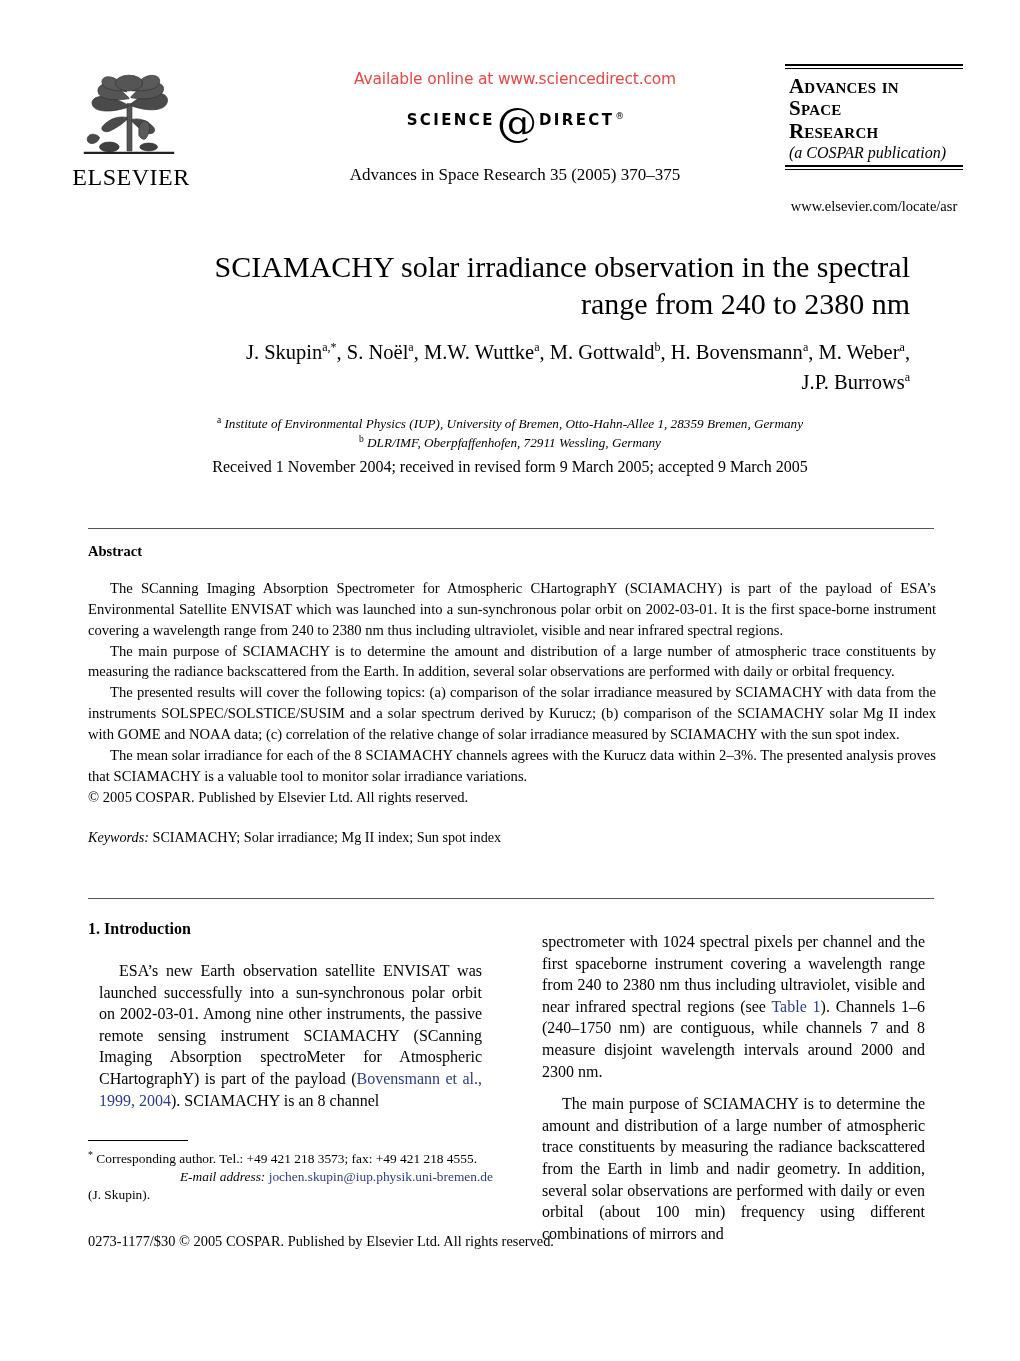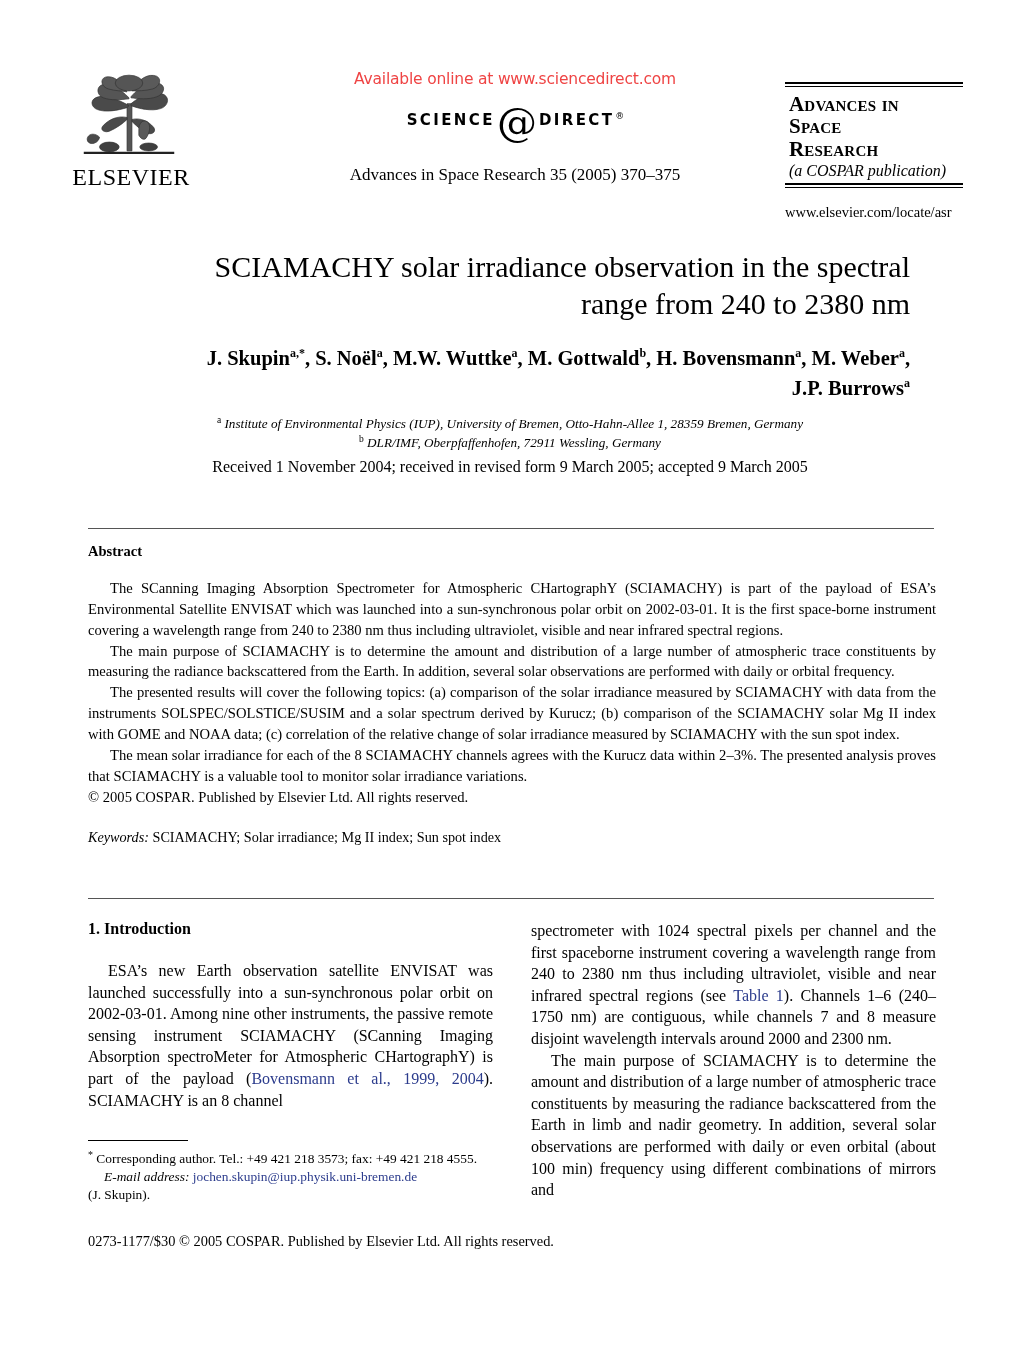--- a/index.html
+++ b/index.html
@@ -100,21 +100,21 @@
   }
   .journal-citation {
     margin-top: 29px;
     font-family: "Liberation Serif", serif;
     font-size: 17px;
   }
 
   .asr-masthead {
     position: absolute;
     left: 725px;
-    top: 22px;
+    top: 4px;
     width: 180px;
     text-align: left;
   }
   .asr-rule-top,
   .asr-rule-bot {
     width: 178px;
   }
   .asr-rule-line {
     border-top: 2px solid #000;
     margin: 0;
@@ -135,48 +135,47 @@
     font-variant: small-caps;
     letter-spacing: 0.2px;
   }
   .asr-sub {
     font-family: "Liberation Serif", serif;
     font-style: italic;
     font-size: 16px;
     margin-top: 2px;
   }
   .asr-url {
-    margin-top: 16px;
+    margin-top: 28px;
     font-family: "Liberation Serif", serif;
     font-size: 14.5px;
-    text-align: left;
+    text-align: center;
     width: 178px;
   }
 
   
   .title-block {
     position: absolute;
     left: 110px;
     top: 248px;
     width: 800px;
     text-align: right;
   }
   .paper-title {
     font-family: "Liberation Serif", serif;
     font-size: 30px;
     line-height: 1.24;
     font-weight: 400;
     margin: 0;
   }
   .authors {
-    margin-top: 22px;
+    margin-top: 16px;
     font-family: "Liberation Serif", serif;
     font-size: 20.5px;
     line-height: 1.45;
-    font-weight: bold;
   }
   .authors sup {
     font-size: 12px;
     vertical-align: super;
   }
 
   .affiliations {
     position: absolute;
     left: 110px;
     top: 414px;
@@ -271,21 +270,21 @@
     font-weight: 700;
     font-size: 16px;
     margin: 0 0 22px 0;
   }
   .body-p {
     font-family: "Liberation Serif", serif;
     font-size: 16px;
     line-height: 1.35;
     text-align: justify;
     text-indent: 20px;
-    margin: 0;
+    margin: 11px;
   }
   .body-p.cont { text-indent: 0; }
   .link {
     color: #2b3b8c;
   }
 
   
   .footnote {
     position: absolute;
     left: 88px;
@@ -301,21 +300,21 @@
   .footnote-text {
     font-family: "Liberation Serif", serif;
     font-size: 13.4px;
     line-height: 1.34;
     margin: 0;
   }
   .footnote-text sup {
     font-size: 10px;
     vertical-align: super;
   }
-  .footnote-text.indent { text-indent: 16px; }
+  .footnote-text.indent { text-indent: 16px; text-align: right; }
   .footnote-text i { font-style: italic; }
 
   
   .page-footer {
     position: absolute;
     left: 88px;
     top: 1232px;
     width: 600px;
     font-family: "Liberation Serif", serif;
     font-size: 14.4px;

